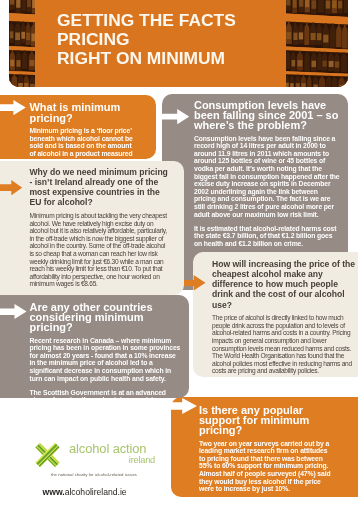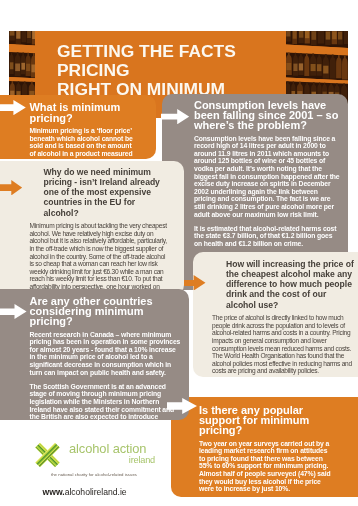--- a/index.html
+++ b/index.html
@@ -1,21 +1,21 @@
 <!DOCTYPE html>
 <html><head>
 <meta charset="utf-8">
 <title>Getting the facts right on minimum pricing</title>
 <style>
   html,body{margin:0;padding:0;}
   body{width:358px;height:506px;background:#ffffff;font-family:"Liberation Sans",sans-serif;overflow:hidden;}
   .page{position:relative;width:358px;height:506px;background:#fff;overflow:hidden;}
 
   
-  .header{position:absolute;left:9px;top:0;width:339px;height:87px;overflow:hidden;border-radius:0 0 10px 10px;background:#D9751E;margin-top:31px;}
+  .header{position:absolute;left:9px;top:0;width:339px;height:87px;overflow:hidden;border-radius:0 0 10px 10px;background:#D9751E;}
   .shelf{position:absolute;top:0;height:87px;overflow:hidden;}
   .shelf svg{display:block;}
   .shelf.left{left:0;width:26px;}
   .shelf.right{left:277px;width:62px;}
   .shelf.right svg{margin-left:-8px;}
   .hdr-band{position:absolute;left:26px;top:0;width:251px;height:87px;background:#D9751E;}
   .hdr-title{position:absolute;left:48px;top:11px;width:260px;color:#FCF8F0;font-weight:bold;font-size:17.4px;line-height:18.8px;letter-spacing:0px;white-space:nowrap;}
 
   
   .box{position:absolute;box-sizing:border-box;overflow:hidden;}
@@ -23,35 +23,35 @@
   #b4,#b5,#b6{z-index:1;}
   #b1,#b2,#b3{z-index:2;}
   .arrow{z-index:3;}
   .arrow.under{z-index:1;}
   .orange{background:#DE7D22;color:#FFFFFF;}
   .beige{background:#F1ECE2;color:#3B3530;}
   .grey{background:#968B85;color:#FFFFFF;}
 
   #b1{left:0;top:95px;width:156px;height:64px;border-radius:0 10px 10px 0;}
   #b2{left:0;top:161px;width:184px;height:134px;border-radius:0 10px 10px 0;}
-  #b3{left:0;top:289px;width:189px;height:131px;border-radius:0 10px 10px 0;}
+  #b3{left:0;top:295px;width:189px;height:103px;border-radius:0 10px 10px 0;}
   #b4{left:162px;top:94px;width:186px;height:196px;border-radius:10px;}
   #b5{left:193px;top:252px;width:165px;height:125px;border-radius:10px 0 0 10px;}
   #b6{left:171px;top:397px;width:196px;height:100px;border-radius:10px 0 0 10px;}
 
   .hd{font-weight:bold;margin:0;padding-bottom:4.3px;}
   .bd{margin:0;}
   .bd p{margin:0 0 6.6px 0;}
   .bd p:last-child{margin-bottom:0;}
 
   
   .inv .hd{font-size:11px;line-height:10.3px;letter-spacing:-0.02px;color:#fff;}
   .inv .bd{font-size:6.8px;line-height:7.6px;letter-spacing:-0.12px;font-weight:bold;color:#fff;}
   
-  .lt .hd{font-size:8.6px;line-height:10.3px;letter-spacing:-0.02px;color:#46403A;margin-left:14px;}
+  .lt .hd{font-size:8.6px;line-height:10.3px;letter-spacing:-0.02px;color:#46403A;}
   .lt .bd{font-size:6.6px;line-height:7.6px;letter-spacing:-0.27px;color:#4A433D;}
 
   .inner{position:absolute;}
   #b1 .inner{left:29.5px;top:7.3px;width:116px;}
   #b2 .inner{left:29.5px;top:5.5px;width:141px;}
   #b3 .inner{left:29.5px;top:6.5px;width:151px;}
   #b4 .inner{left:32px;top:5.5px;width:150px;}
   #b5 .inner{left:19px;top:6.5px;width:146px;}
   #b6 .inner{left:28px;top:7.5px;width:136px;}
   

